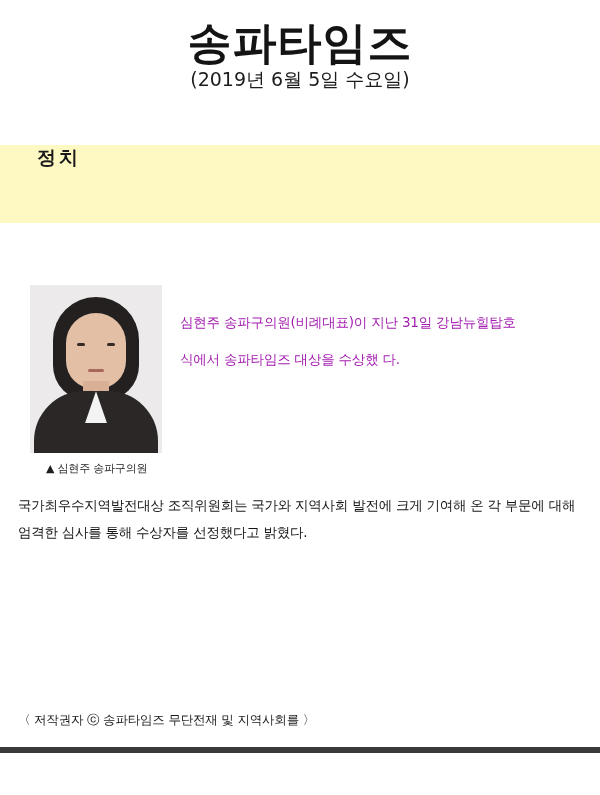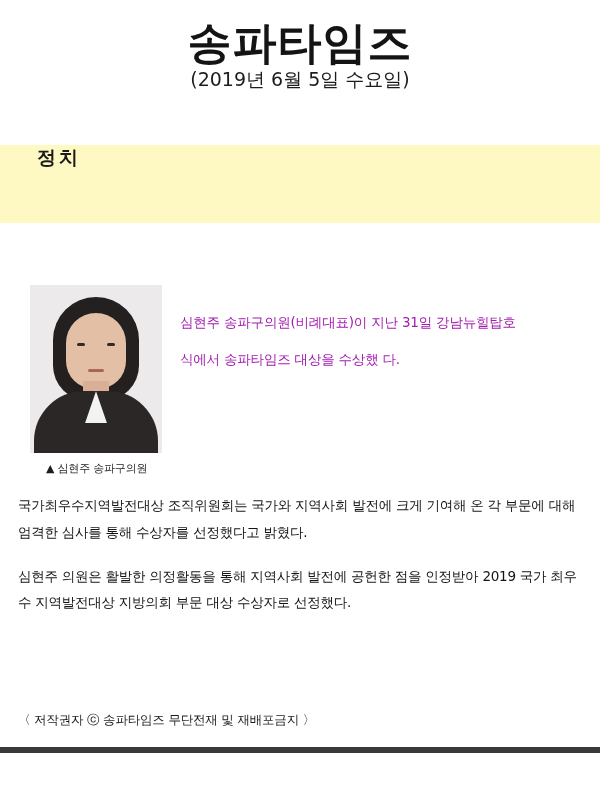--- a/index.html
+++ b/index.html
@@ -232,22 +232,21 @@
 
       <div class="lead-text">
         <p>심현주 송파구의원(비례대표)이 지난  31일 강남뉴힐탑호</p>
         <p>식에서 송파타임즈 대상을 수상했 다.</p>
       </div>
 
     </div>
 
     <div class="body-text">
       <p>국가최우수지역발전대상 조직위원회는 국가와 지역사회 발전에 크게 기여해 온 각 부문에 대해 엄격한 심사를 통해 수상자를 선정했다고 밝혔다.</p>
-      <p>심현주 의원은 활발한 의정활동을 통해 지역사회 발전에 공헌한 점을 인정받아 2019 국가 최우수 지역발전대상 지방의회 부문 대상 수상자로 선정했다.</p>
     </div>
 
   </div>
 
   <div class="footer">
-    <span>〈 저작권자 ⓒ 송파타임즈 무단전재 및 재배포금지 〉</span>
+    <span>〈 저작권자 ⓒ 송파타임즈 무단전재 및 지역사회를 〉</span>
   </div>
 
 </div>
 
 </body></html>

